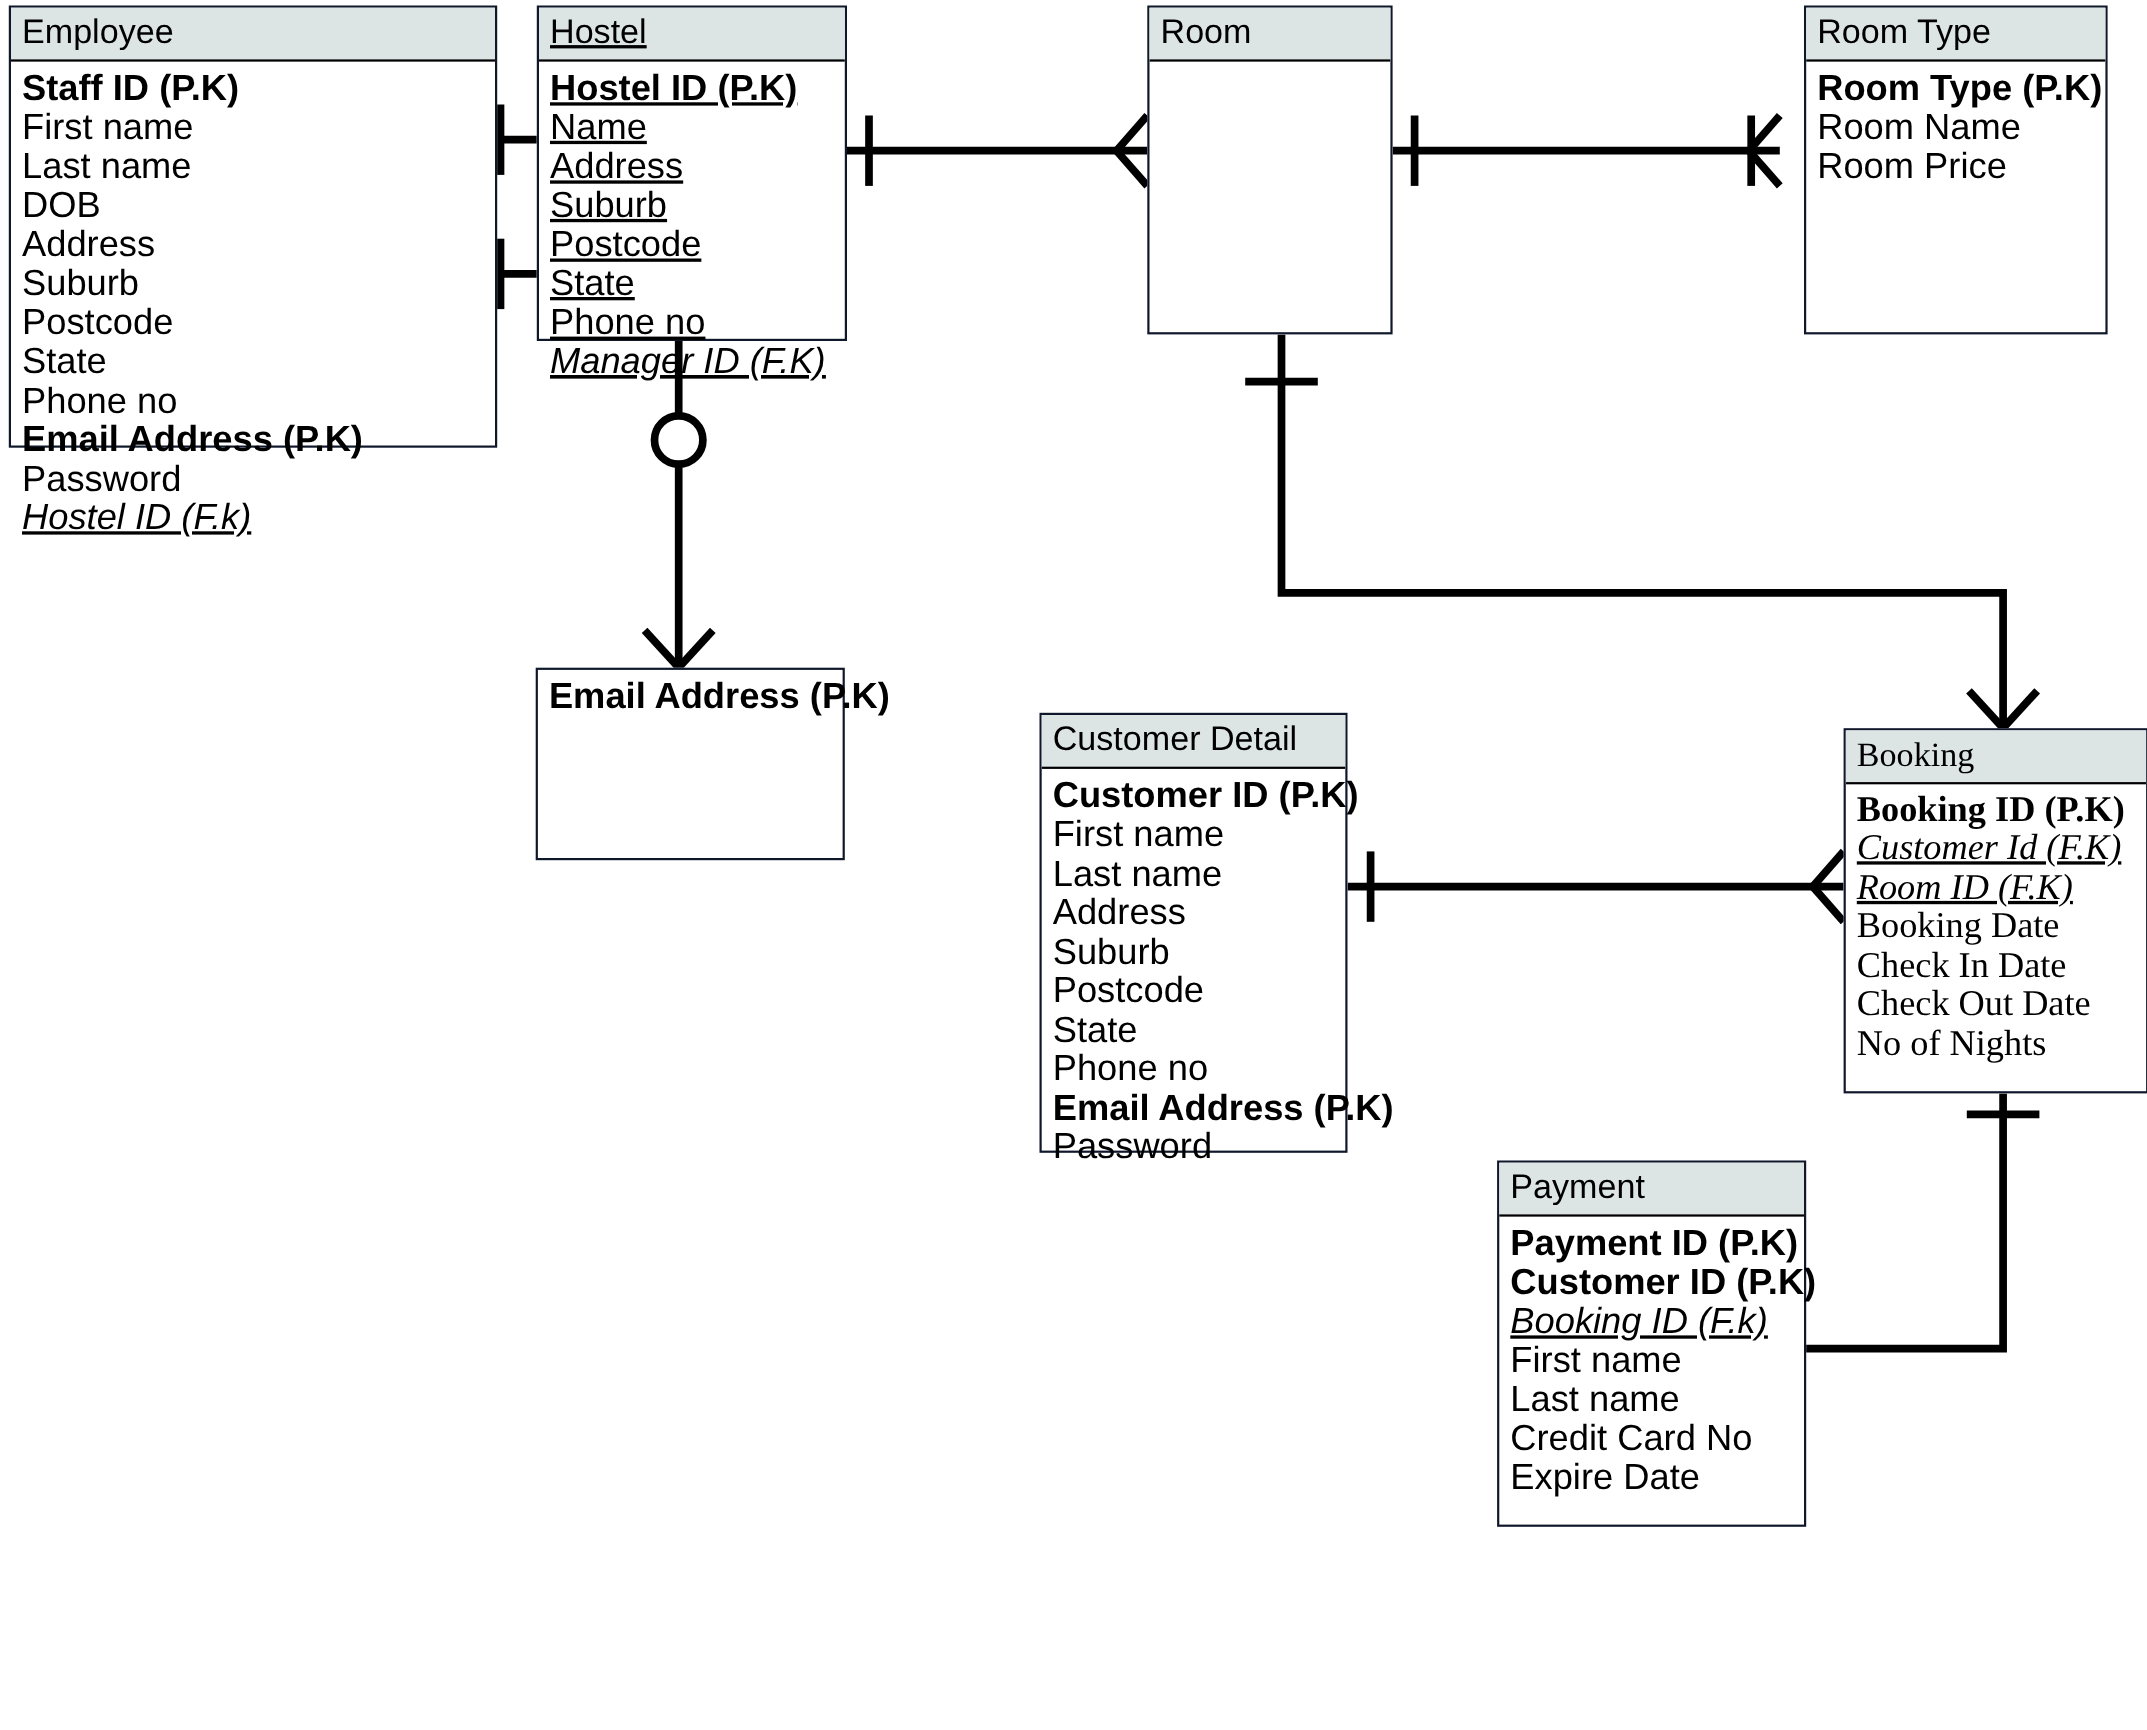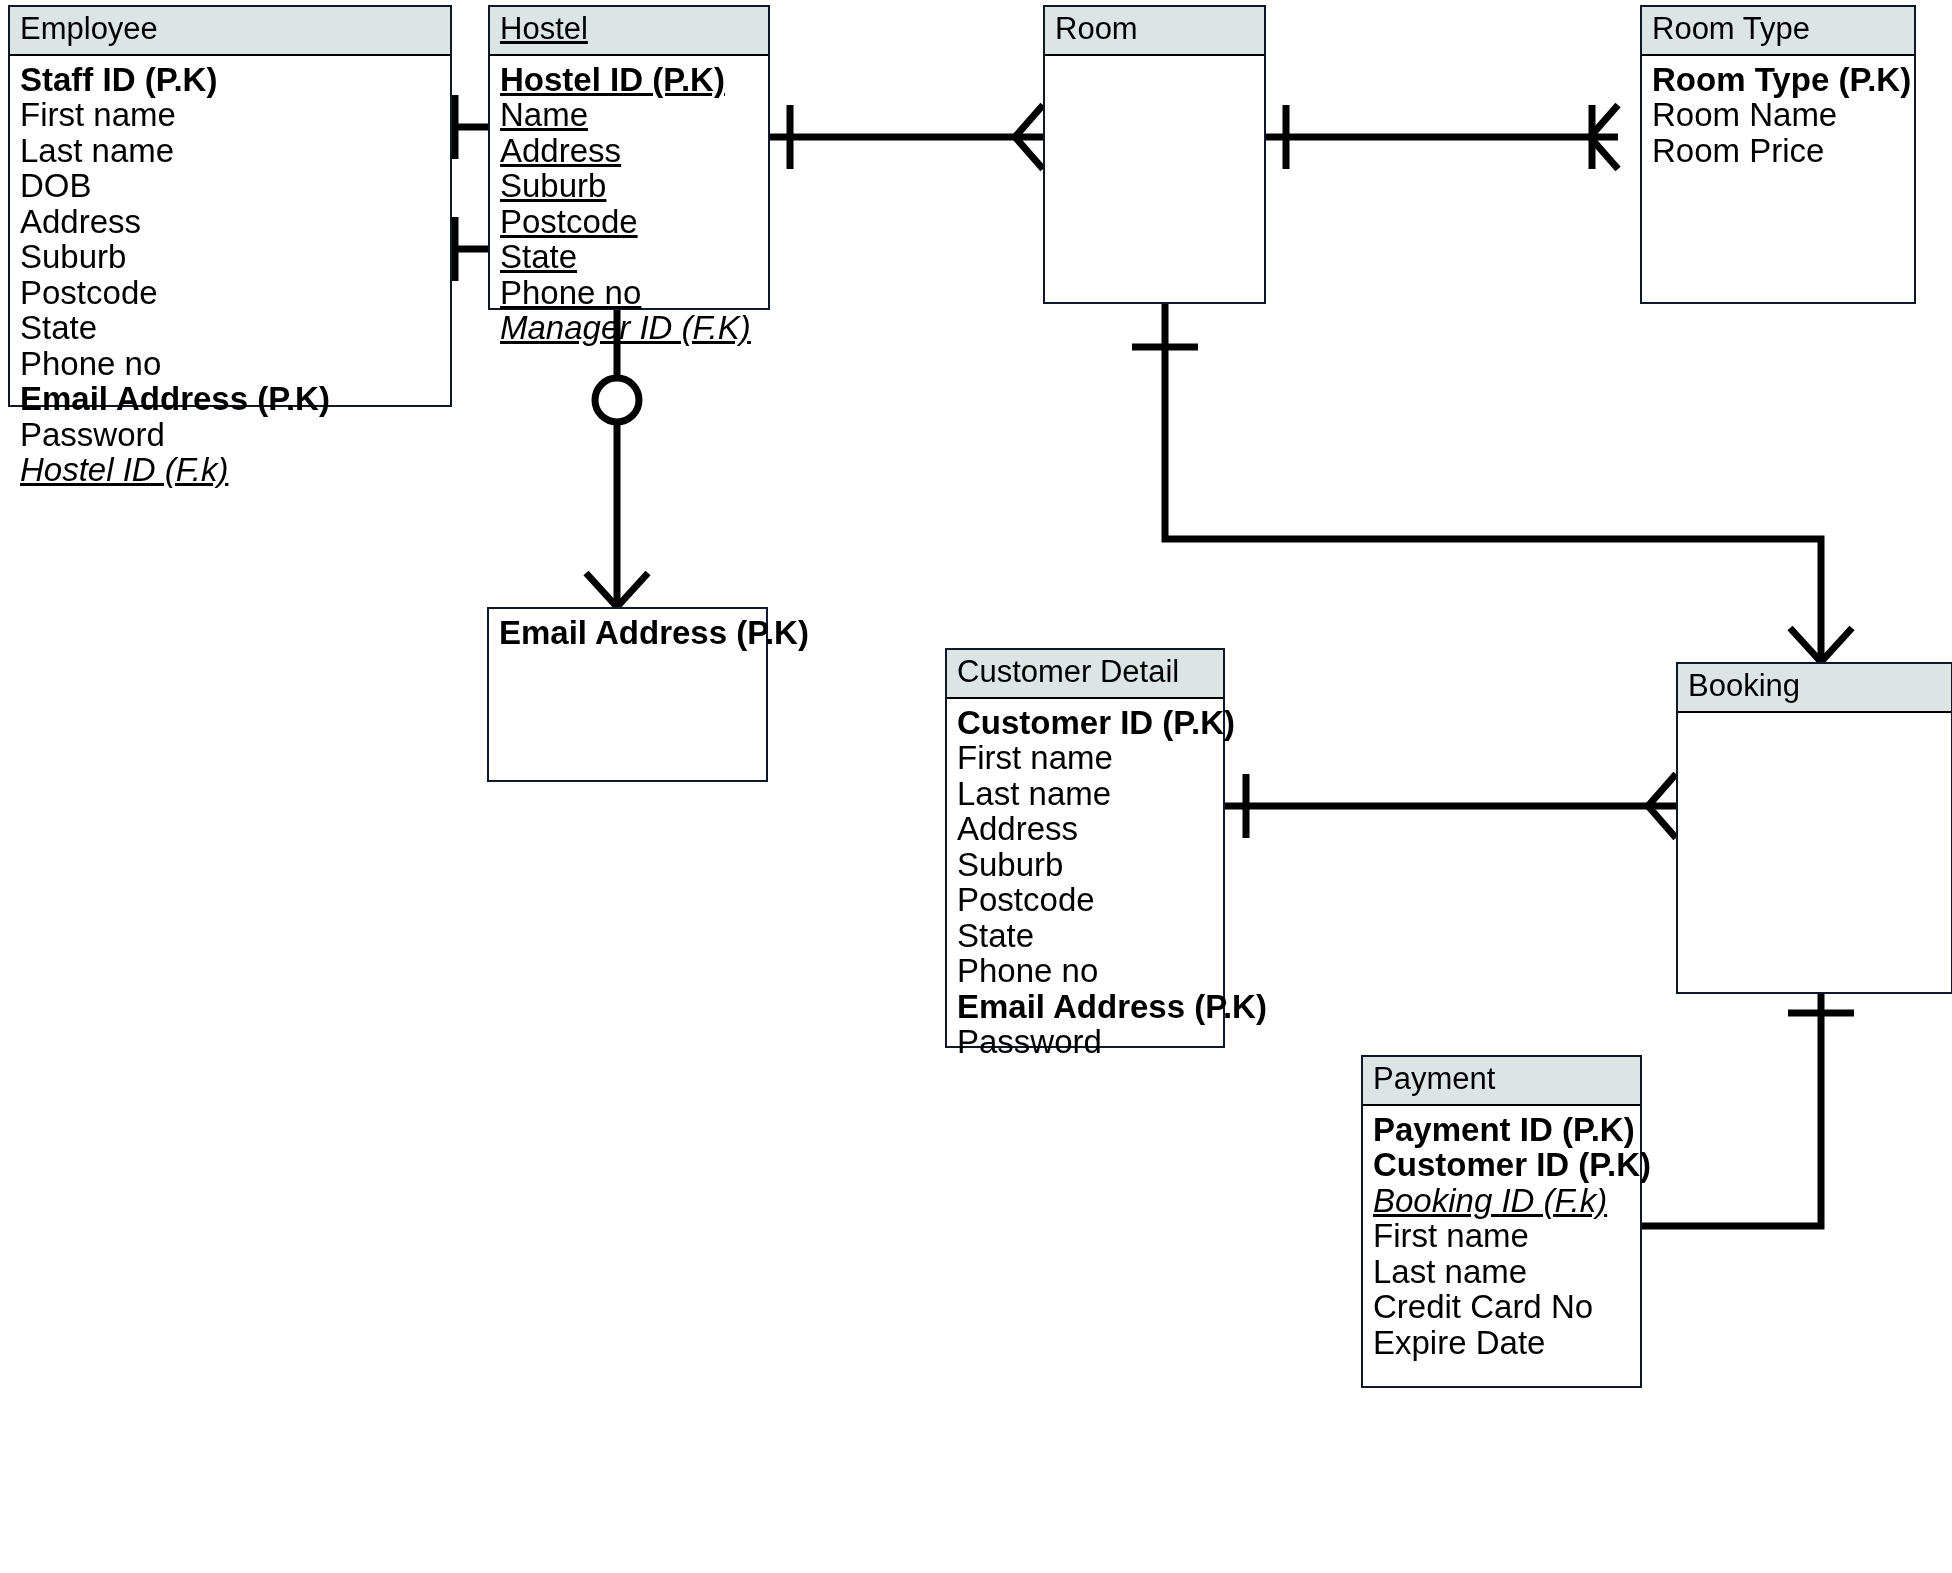--- a/index.html
+++ b/index.html
@@ -180,22 +180,31 @@
           <div class="attr">Last name</div>
           <div class="attr">Address</div>
           <div class="attr">Suburb</div>
           <div class="attr">Postcode</div>
           <div class="attr">State</div>
           <div class="attr">Phone no</div>
           <div class="attr pk">Email Address (P.K)</div>
           <div class="attr">Password</div>
         </div>
       </div>
-      <div class="entity" style="left: 1676px; top: 662px; width: 277px; height: 332px;">
+      <div class="entity" style="left: 1676px; top: 662px; width: 277px; height: 332px; font-family: Liberation Serif, serif;">
         <div class="entity-header">Booking</div>
+        <div class="entity-body">
+          <div class="attr pk">Booking ID (P.K)</div>
+          <div class="attr fk">Customer Id (F.K)</div>
+          <div class="attr fk">Room ID (F.K)</div>
+          <div class="attr">Booking Date</div>
+          <div class="attr">Check In Date</div>
+          <div class="attr">Check Out Date</div>
+          <div class="attr">No of Nights</div>
+        </div>
       </div>
       <div class="entity" style="left: 1361px; top: 1055px; width: 281px; height: 333px;">
         <div class="entity-header">Payment</div>
         <div class="entity-body">
           <div class="attr pk">Payment ID (P.K)</div>
           <div class="attr pk">Customer ID (P.K)</div>
           <div class="attr fk">Booking ID (F.k)</div>
           <div class="attr">First name</div>
           <div class="attr">Last name</div>
           <div class="attr">Credit Card No</div>

